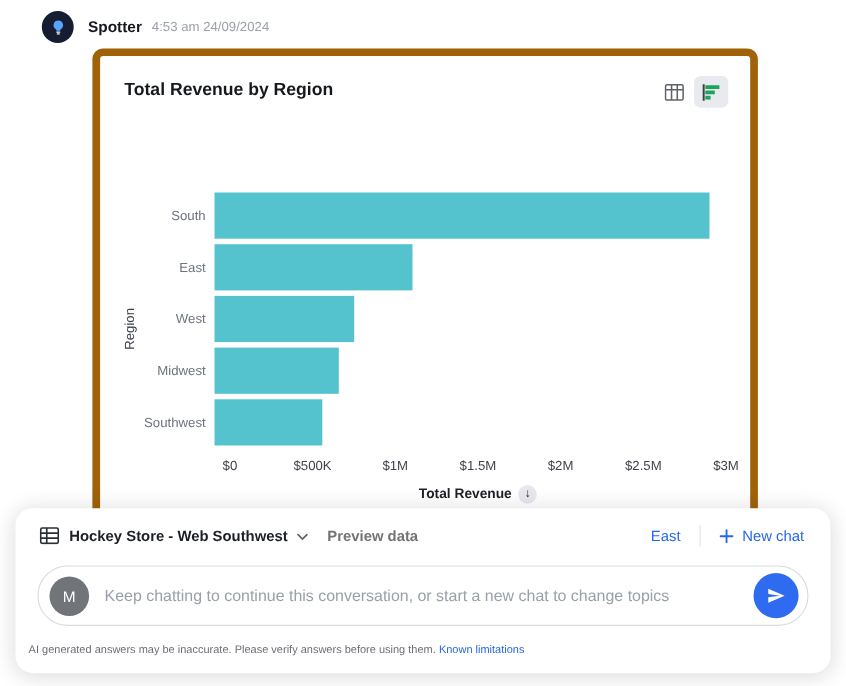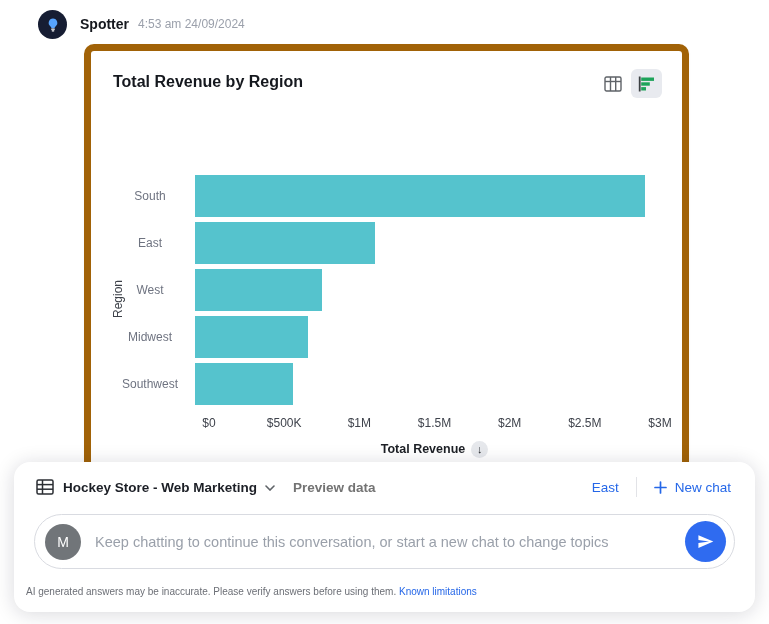--- a/index.html
+++ b/index.html
@@ -27,21 +27,21 @@
   .chips-row { position:absolute; left:22px; top:66px; display:flex; align-items:center; gap:10px; }
   .chip { padding:6px 11px; border-radius:6px; background:#edeef3; font-size:13px; color:#2e3340; cursor:pointer; }
   .chip.lavender { background:#e3e3f7; }
   .edit-link { font-size:13px; margin-left:10px; cursor:pointer; }
 
   
   .chart { position:absolute; left:22px; top:122px; width:547px; }
   .y-axis-label { position:absolute; left:-14px; top:119px; transform:rotate(-90deg);
     font-size:12px; color:#3c4048; }
   .chart-row { display:flex; align-items:center; height:46.8px; }
-  .row-label { width:82px; padding-right:8px; text-align:center; font-size:12px; color:#6e7380; flex:none; }
+  .row-label { width:82px; padding-right:8px; text-align:right; font-size:12px; color:#6e7380; flex:none; }
   .bar-track { flex:1; height:42px; position:relative; }
   .bar { height:100%; }
   .x-ticks { position:relative; margin-left:96px; width:451px; height:15px; margin-top:9px; }
   .x-tick { position:absolute; top:0; transform:translateX(-50%); font-size:12px; color:#3f434c; white-space:nowrap; }
   .x-axis-label { margin-left:96px; width:451px; text-align:center; margin-top:10px;
     font-size:12.5px; font-weight:bold; color:#1d2026; display:flex; align-items:center; justify-content:center; gap:6px; }
   .sort-badge { display:inline-flex; width:17px; height:17px; border-radius:50%; background:#e6e8ec;
     align-items:center; justify-content:center; font-size:11px; font-weight:bold; color:#1d2026; cursor:pointer; }
 
   
@@ -167,21 +167,21 @@
   <div class="bottom-panel">
     <div class="panel-top">
       <span class="ds-icon">
         <svg width="18" height="16" viewBox="0 0 18 16">
           <rect x="1" y="1" width="16" height="14" rx="1.5" fill="none" stroke="#2b2e33" stroke-width="1.5"></rect>
           <line x1="6.5" y1="1" x2="6.5" y2="15" stroke="#2b2e33" stroke-width="1.5"></line>
           <line x1="1" y1="5.6" x2="17" y2="5.6" stroke="#2b2e33" stroke-width="1.5"></line>
           <line x1="1" y1="10.2" x2="17" y2="10.2" stroke="#2b2e33" stroke-width="1.5"></line>
         </svg>
       </span>
-      <span class="ds-name">Hockey Store - Web Marketing</span>
+      <span class="ds-name">Hockey Store - Web Southwest</span>
       <span class="chevron">
         <svg width="10" height="6" viewBox="0 0 10 6">
             <path d="M1 1l4 4 4-4" stroke="#5f6368" stroke-width="1.6" fill="none" stroke-linecap="round"></path>
           </svg>
       </span>
       <span class="preview-link link-blue" style="color: #737373; font-weight: bold;">Preview data</span>
       <span class="panel-spacer"></span>
       <span class="save-link link-blue" style="color: rgb(37, 103, 232);">East</span>
       <span class="vdiv"></span>
       <span class="newchat link-blue" style="color: rgb(37, 103, 232);">

